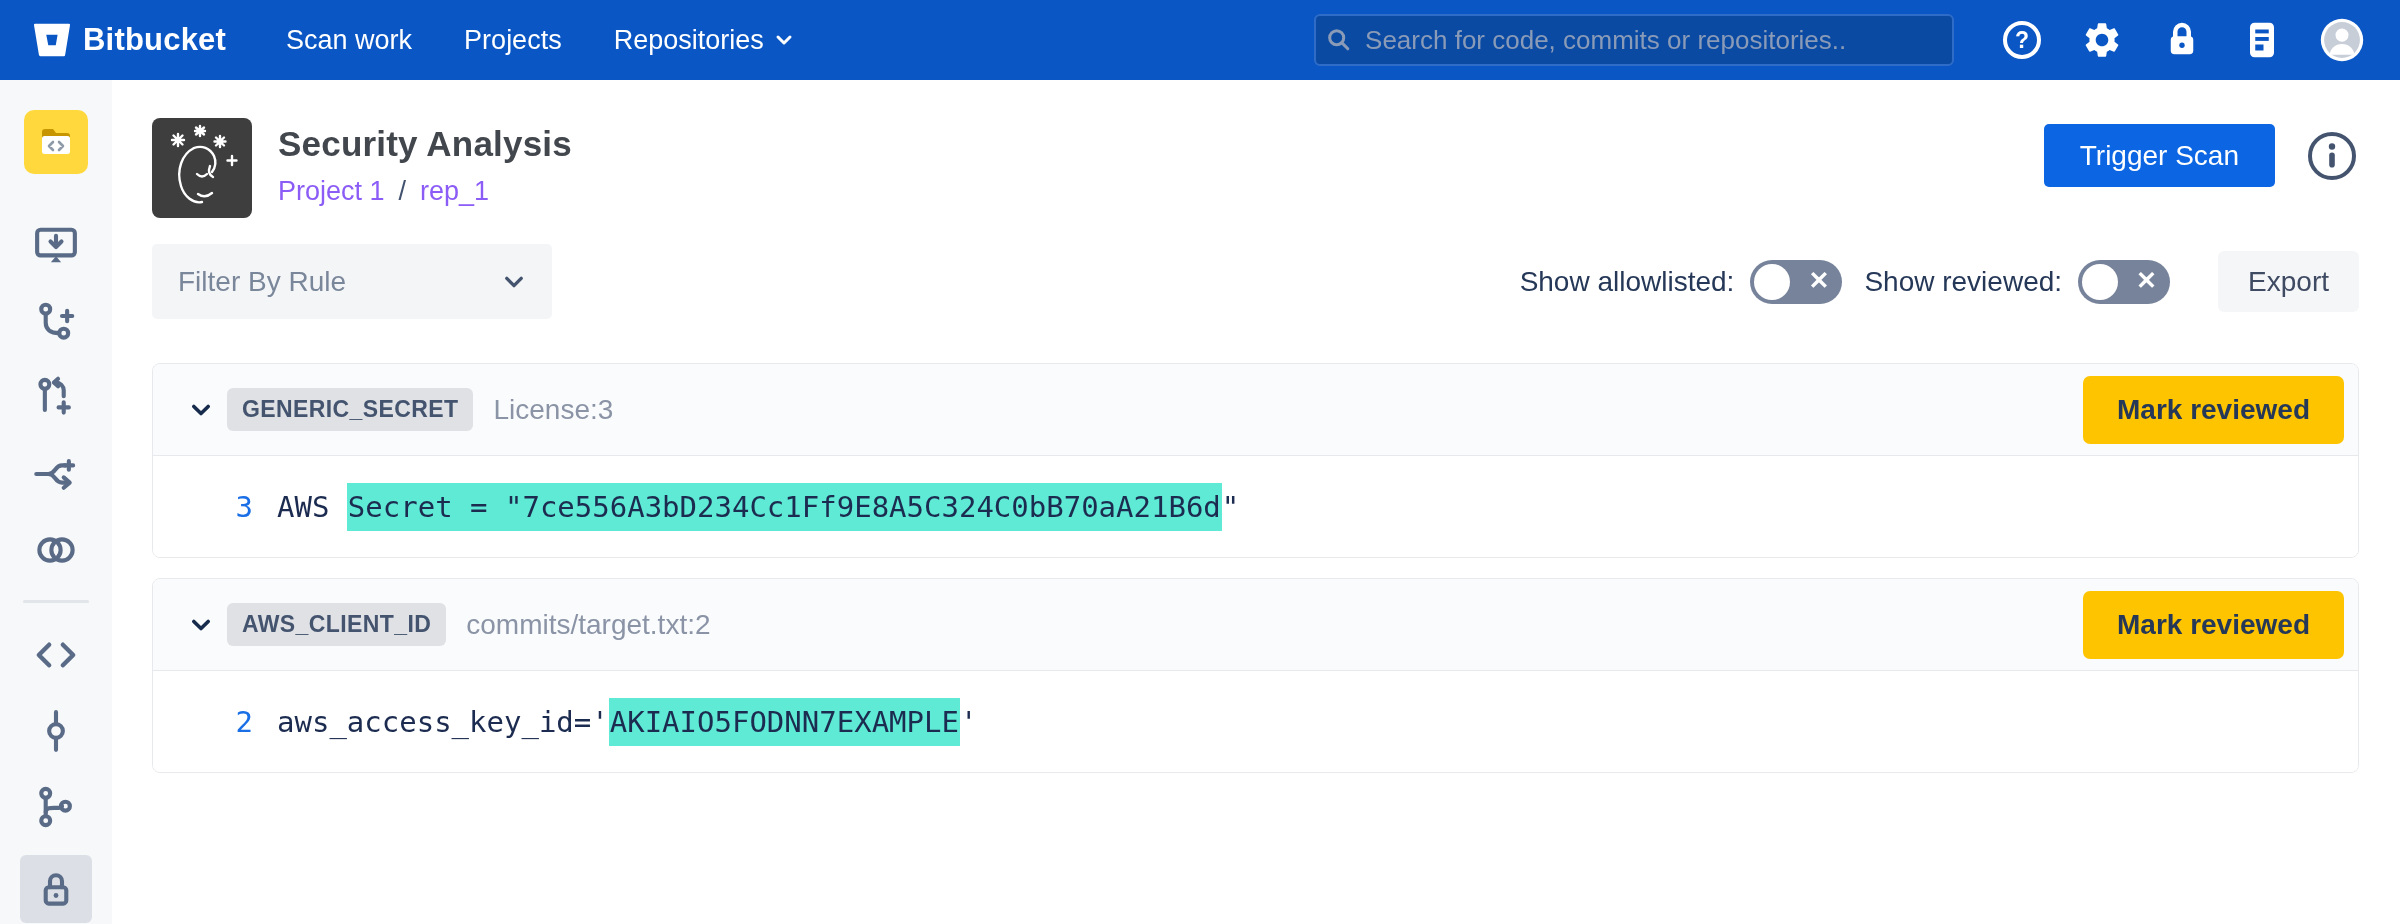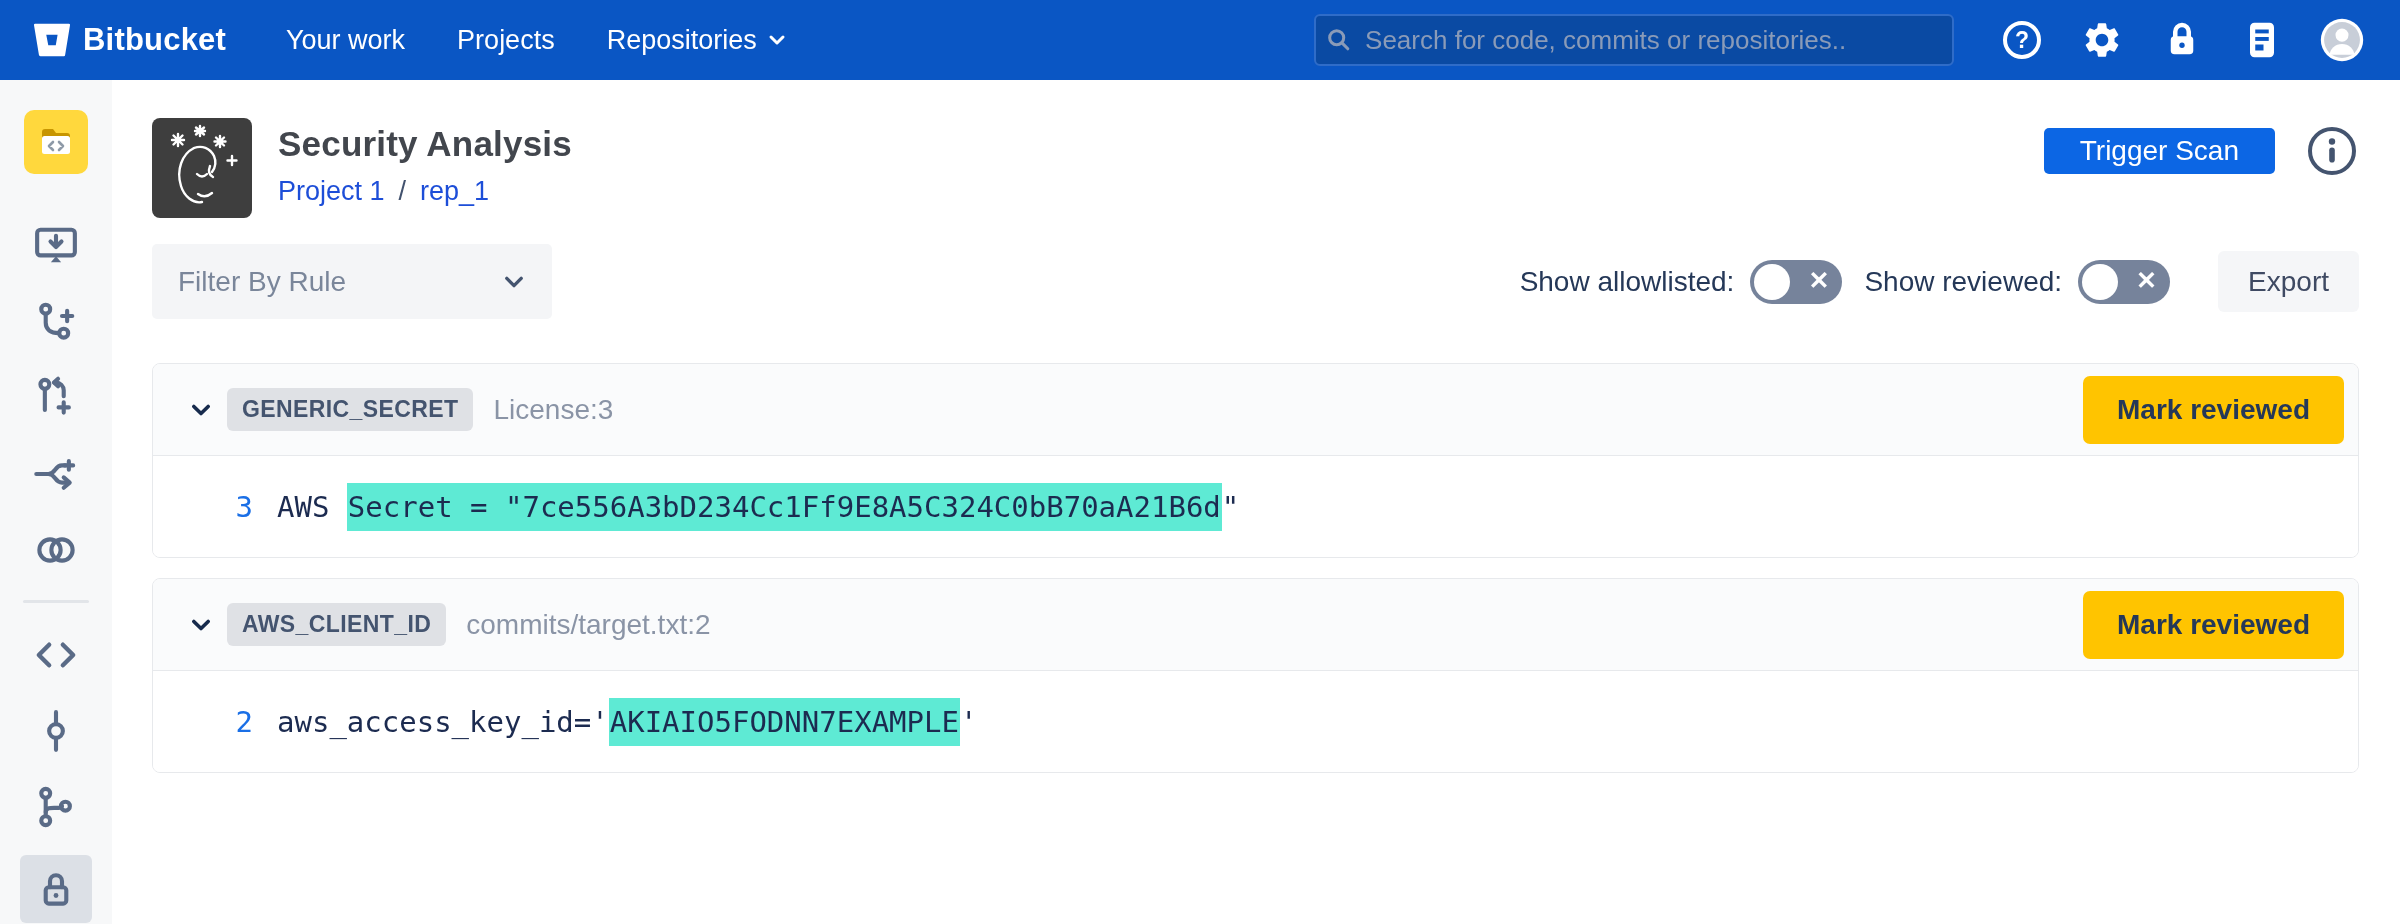--- a/index.html
+++ b/index.html
@@ -31,24 +31,24 @@
   .side-group.lower { margin-top:24px; }
 
   .main { flex:1; background:#fff; padding:38px 41px 0 40px; }
 
   
   .page-header { display:flex; align-items:flex-start; }
   .face-avatar { width:100px; height:100px; border-radius:8px; background:#3E3E3E; overflow:hidden; flex-shrink:0; }
   .titles { margin-left:26px; }
   .page-title { font-size:35px; font-weight:bold; color:#42464D; margin-top:6px; letter-spacing:.2px; }
   .breadcrumb { margin-top:12px; font-size:27px; display:flex; gap:14px; align-items:center; }
-  .breadcrumb a { color:#1d4ed8; text-decoration:none; cursor:pointer; }
+  .breadcrumb a { color:#8b5cf6; text-decoration:none; cursor:pointer; }
   .breadcrumb .sep { color:#42526E; }
   .header-actions { margin-left:auto; display:flex; align-items:center; gap:30px; margin-top:6px; }
-  .btn-primary { background:#0C66E4; color:#fff; border:none; border-radius:5px; height:46px; padding:0 36px;
+  .btn-primary { background:#0C66E4; color:#fff; border:none; border-radius:5px; height:63px; padding:0 36px;
                  font-size:28px; font-weight:500; cursor:pointer; font-family:"Liberation Sans", sans-serif; }
 
   
   .filter-row { display:flex; align-items:center; margin-top:26px; }
   .dropdown { width:400px; height:75px; background:#F4F5F7; border-radius:5px; display:flex; align-items:center;
               padding:0 26px; cursor:pointer; }
   .dropdown + .dropdown { margin-left:12px; }
   .dd-value { font-size:28px; font-weight:500; color:#172B4D; margin-left:14px; }
   .dd-placeholder { font-size:28px; color:#7A869A; }
   .dd-chevron { margin-left:auto; }
@@ -80,21 +80,21 @@
 
 <div class="topbar">
   <div class="brand">
     <svg width="36" height="36" viewBox="0 0 24 24">
       <path fill="#fff" fill-rule="evenodd" d="M.778 1.213a.768.768 0 0 0-.768.892l3.263 19.81c.084.5.515.868 1.022.873H19.95a.772.772 0 0 0 .77-.646l3.27-20.03a.768.768 0 0 0-.768-.892H.778zM14.52 15.53H9.522L8.17 8.466h7.561L14.52 15.53z"></path>
     </svg>
     <span class="brand-name">Bitbucket</span>
   </div>
   <div class="topnav">
     <span class="topnav-item">
-        <span>Your work</span>
+        <span>Scan work</span>
       </span>
     <span class="topnav-item">
         <span>Projects</span>
       </span>
     <span class="topnav-item">
       <span>Repositories</span>
       <svg width="20" height="20" viewBox="0 0 20 20">
         <path d="M4 7l6 6 6-6" stroke="#fff" stroke-width="3" fill="none" stroke-linecap="round" stroke-linejoin="round"></path>
       </svg>
     </span>

